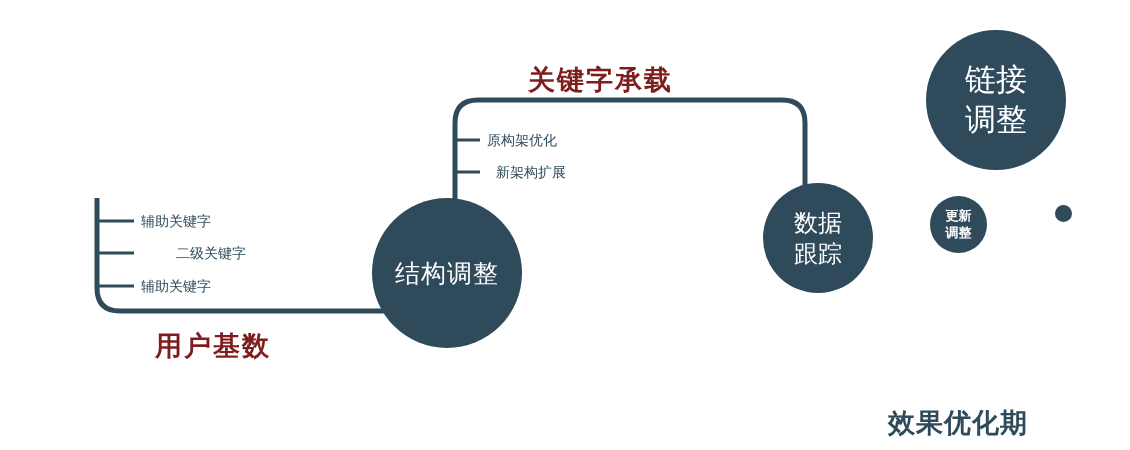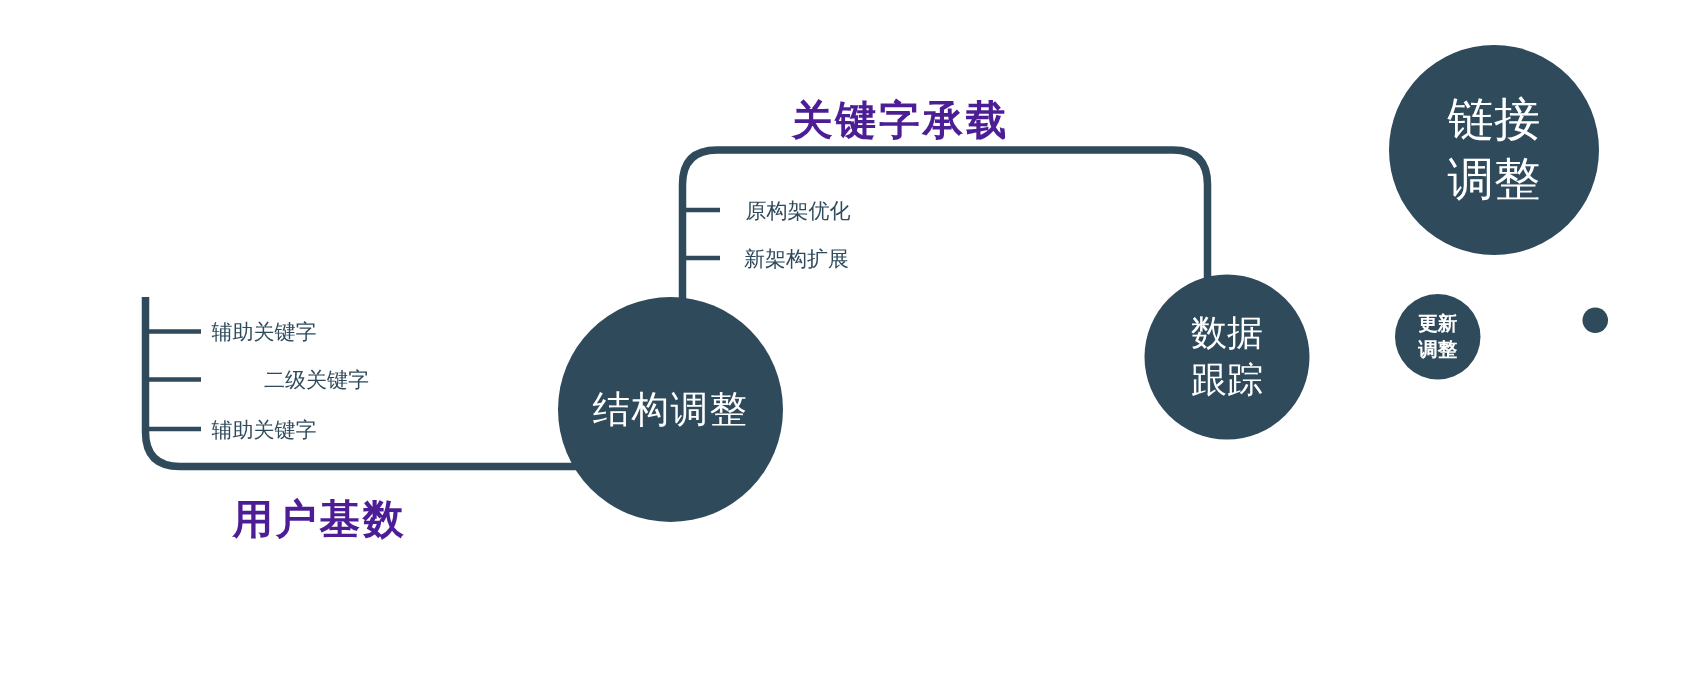--- a/index.html
+++ b/index.html
@@ -46,36 +46,36 @@
   .node-structure { left: 372px; top: 198px; width: 150px; height: 150px; font-size: 25px; letter-spacing: 1px; }
   .node-tracking  { left: 763px; top: 183px; width: 110px; height: 110px; font-size: 24px; }
   .node-code      { left: 822px; top: 63px;  width: 78px;  height: 78px;  font-size: 16px; }
   .node-link      { left: 926px; top: 30px;  width: 140px; height: 140px; font-size: 31px; }
   .node-update    { left: 930px; top: 196px; width: 57px;  height: 57px;  font-size: 13px; font-weight: bold; }
   .node-report    { left: 928px; top: 260px; width: 115px; height: 115px; font-size: 26px; }
   .node-dot       { left: 1055px; top: 205px; width: 17px; height: 17px; }
 
   .edge-label {
     position: absolute;
-    color: #4c1d95;
+    color: #7f1d1d;
     font-weight: bold;
   }
   .label-user-base     { left: 155px; top: 328px; font-size: 27px; letter-spacing: 2px; }
   .label-keyword-carry { left: 528px; top: 62px;  font-size: 27px; letter-spacing: 2px; }
 
   .tick-label {
     position: absolute;
     color: #2e4a5b;
     font-size: 14px;
     font-weight: normal;
   }
   .tick-label-1 { left: 141px; top: 213px; }
   .tick-label-2 { left: 156px; top: 245px; margin-left: 20px; }
   .tick-label-3 { left: 141px; top: 278px; }
-  .tick-label-4 { left: 487px; top: 132px; margin-left: 10px; }
+  .tick-label-4 { left: 487px; top: 132px; }
   .tick-label-5 { left: 496px; top: 164px; }
 
   .caption {
     position: absolute;
     left: 888px; top: 405px;
     color: #2e4a5b;
     font-size: 27px;
     font-weight: 600;
     letter-spacing: 1px;
   }
@@ -126,14 +126,15 @@
   <div class="edge-label label-user-base">用户基数</div>
 
   <div class="edge-label label-keyword-carry">关键字承载</div>
 
   <div class="tick-label tick-label-1">辅助关键字</div>
   <div class="tick-label tick-label-2">二级关键字</div>
   <div class="tick-label tick-label-3">辅助关键字</div>
   <div class="tick-label tick-label-4">原构架优化</div>
   <div class="tick-label tick-label-5">新架构扩展</div>
 
+  <div class="caption">效果优化期</div>
 
 </div>
 
 </body></html>

